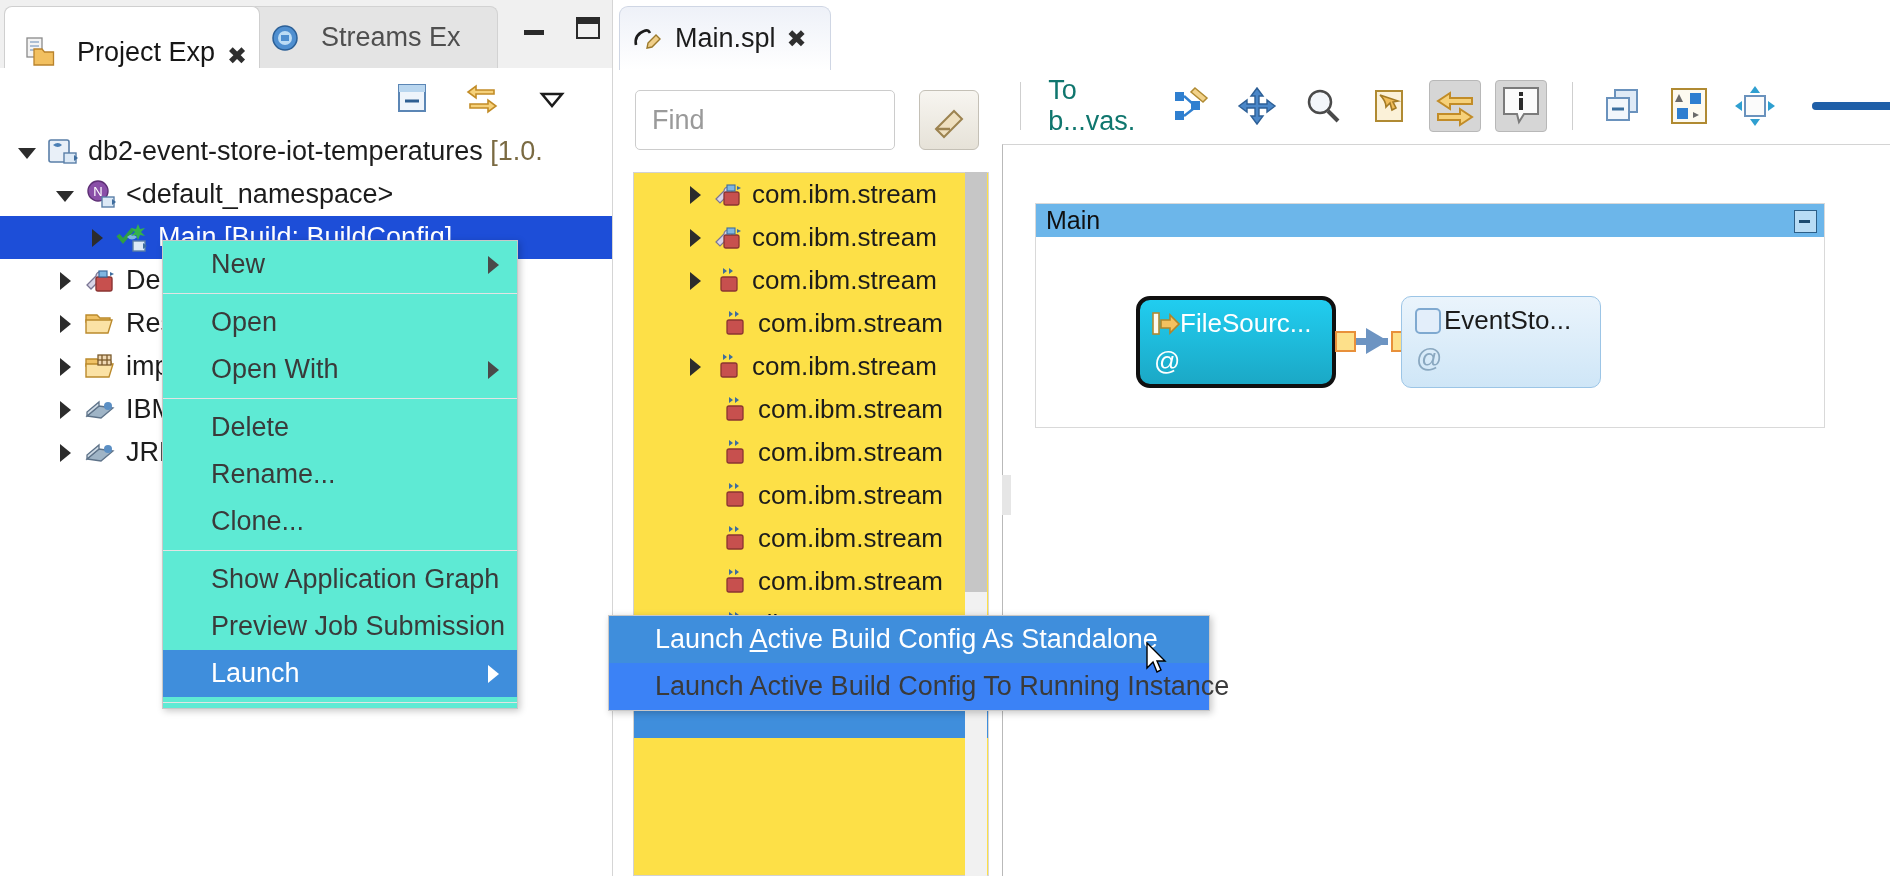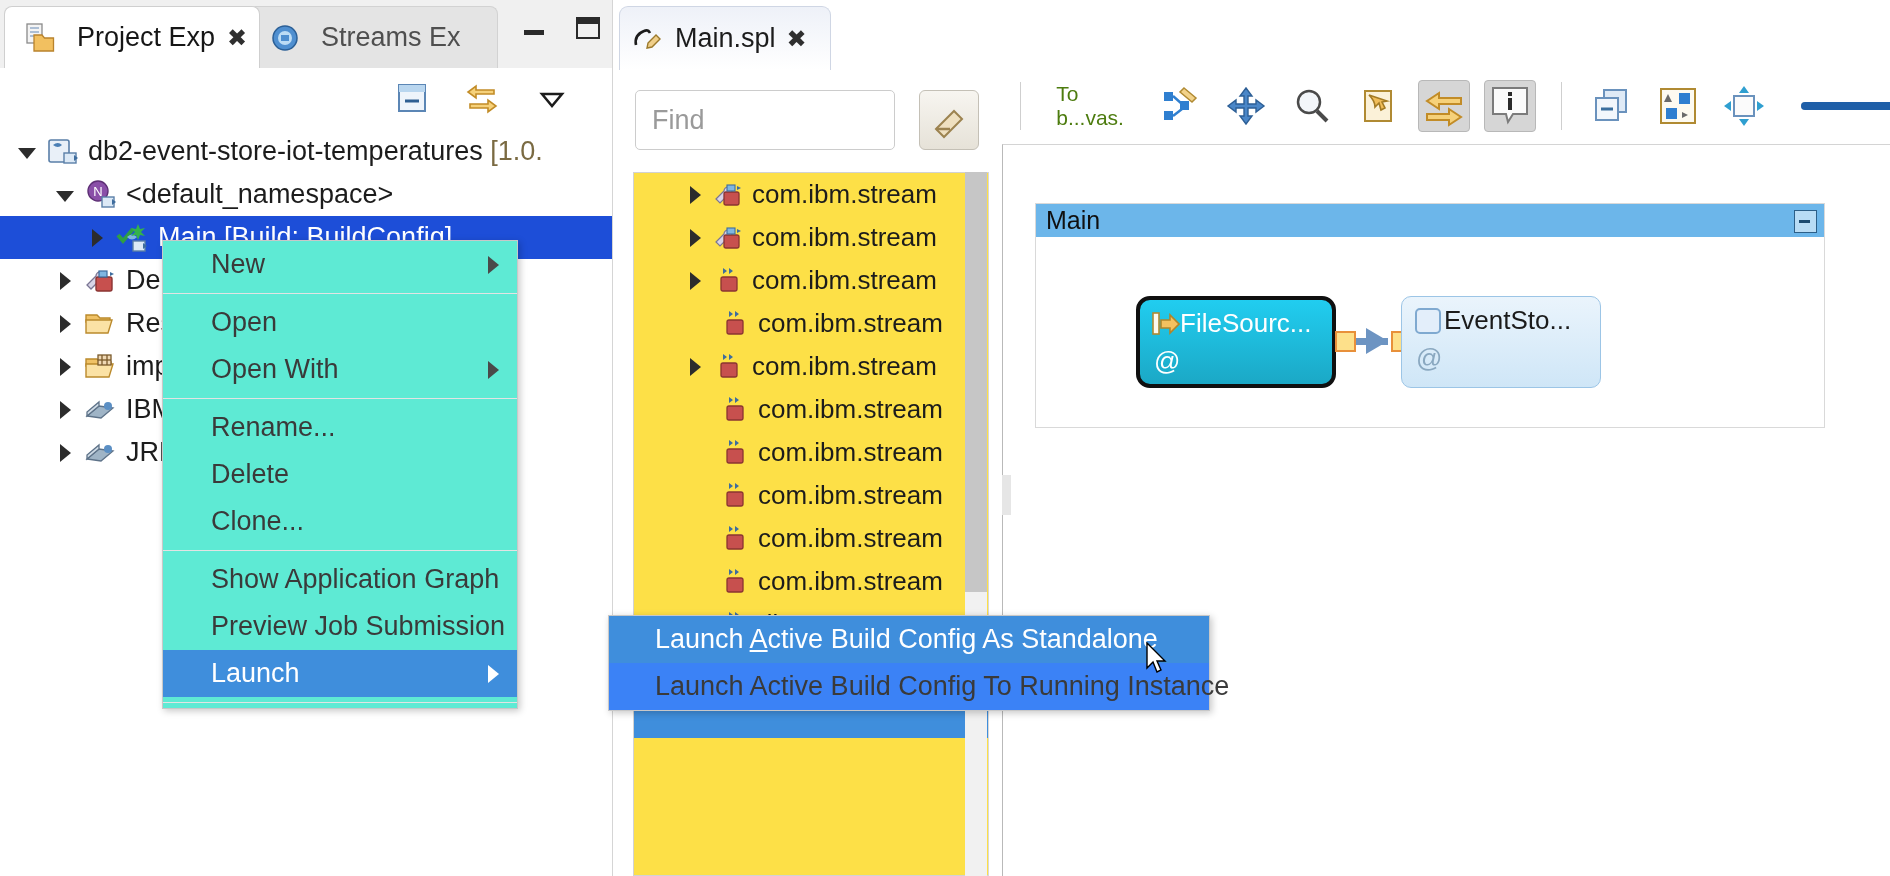--- a/index.html
+++ b/index.html
@@ -47,20 +47,21 @@
     font-size: 27px;
   }
   .tab.active {
     left: 4px;
     width: 256px;
     background: #ffffff;
     border: 1px solid #cfcfcf;
     border-bottom: none;
     color: #161616;
     z-index: 3;
+    align-items: flex-end;
   }
   .tab.inactive {
     left: 248px;
     width: 250px;
     background: #e4e4e4;
     border: 1px solid #d2d2d2;
     border-bottom: none;
     color: #4f4f4f;
     z-index: 2;
   }
@@ -221,21 +222,21 @@
     background: #ffffff;
   }
   .graph-toolbar {
     position: absolute; left: 0; top: 68px; right: 0; height: 76px;
     background: #ffffff;
     display: flex; align-items: center;
   }
   .gt-sep {
     width: 1px; height: 48px; background: #cfcfcf; margin: 0 18px;
   }
-  .gt-text { font-size: 21px; color: #4d7c0f; margin-left: 18px; }
+  .gt-text { font-size: 27px; color: #0f766e; margin-left: 10px; }
   .gt-ico {
     width: 44px; height: 44px; margin: 0 11px; position: relative;
   }
   .gt-btn {
     width: 52px; height: 52px; margin: 0 7px;
     border: 1px solid #b8b8b8; border-radius: 4px;
     background: #d6d6d6;
     position: relative;
     box-sizing: border-box;
   }
@@ -807,24 +808,24 @@
     <div class="ctx-sep"></div>
     <div class="ctx-item">
       <span>Open</span>
     </div>
     <div class="ctx-item">
       <span>Open With</span>
       <span class="ctx-arrow"></span>
     </div>
     <div class="ctx-sep"></div>
     <div class="ctx-item">
+      <span>Delete</span>
+    </div>
+    <div class="ctx-item">
       <span>Rename...</span>
-    </div>
-    <div class="ctx-item">
-      <span>Delete</span>
     </div>
     <div class="ctx-item">
       <span>Clone...</span>
     </div>
     <div class="ctx-sep"></div>
     <div class="ctx-item">
       <span>Show Application Graph</span>
     </div>
     <div class="ctx-item">
       <span>Preview Job Submission</span>

